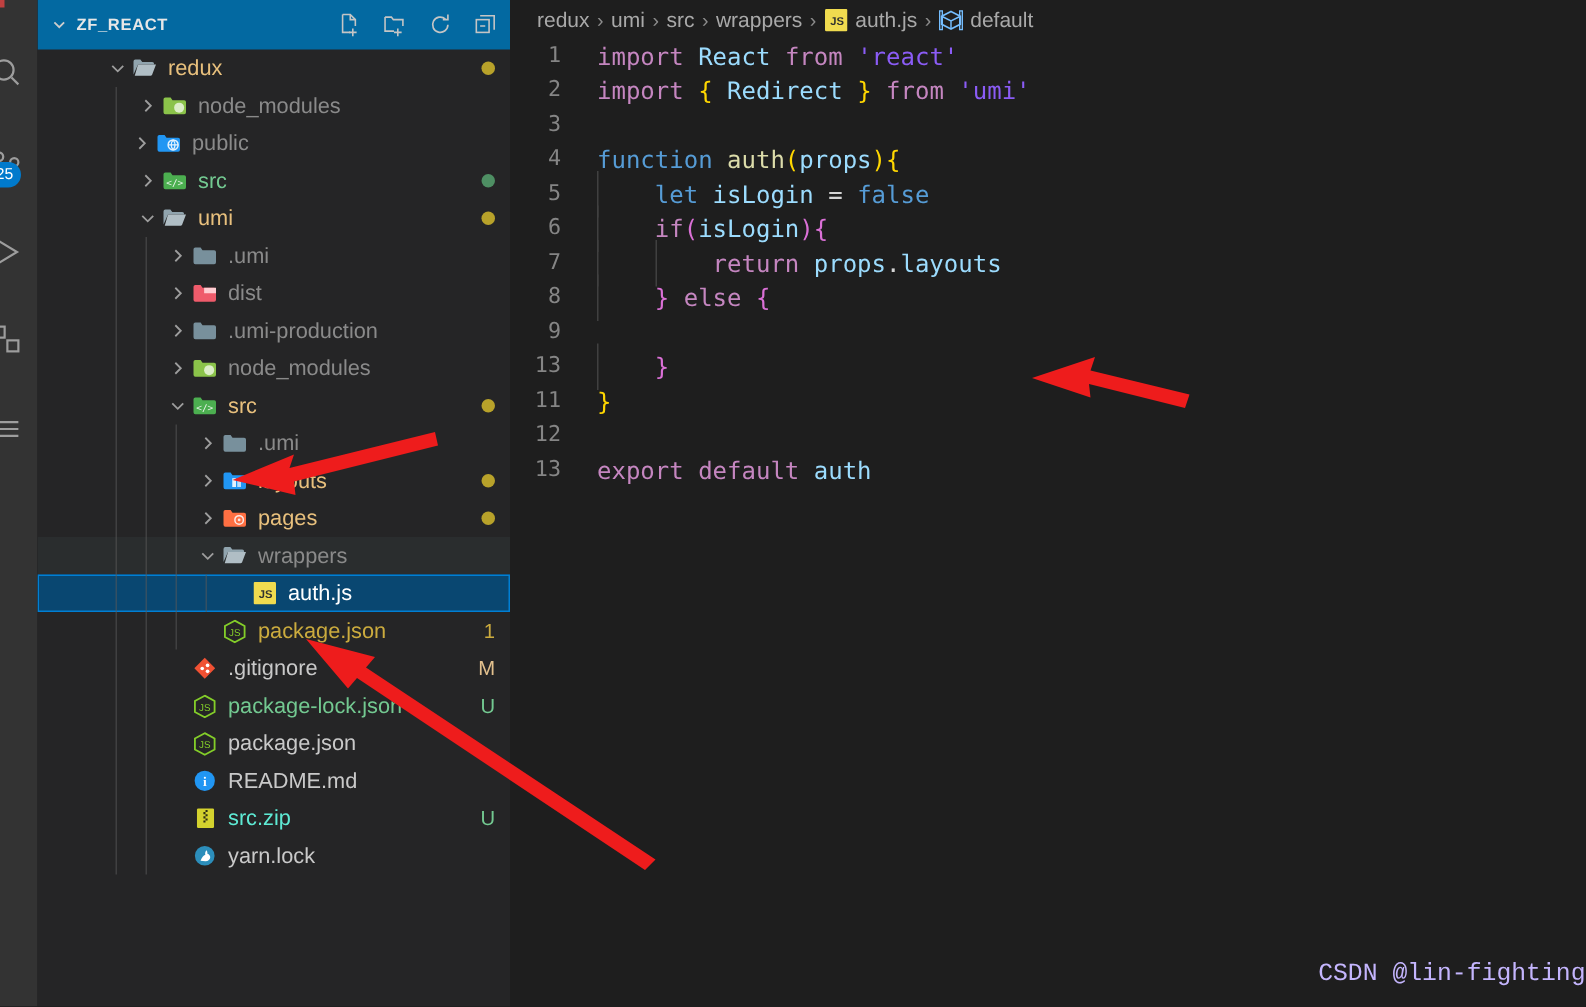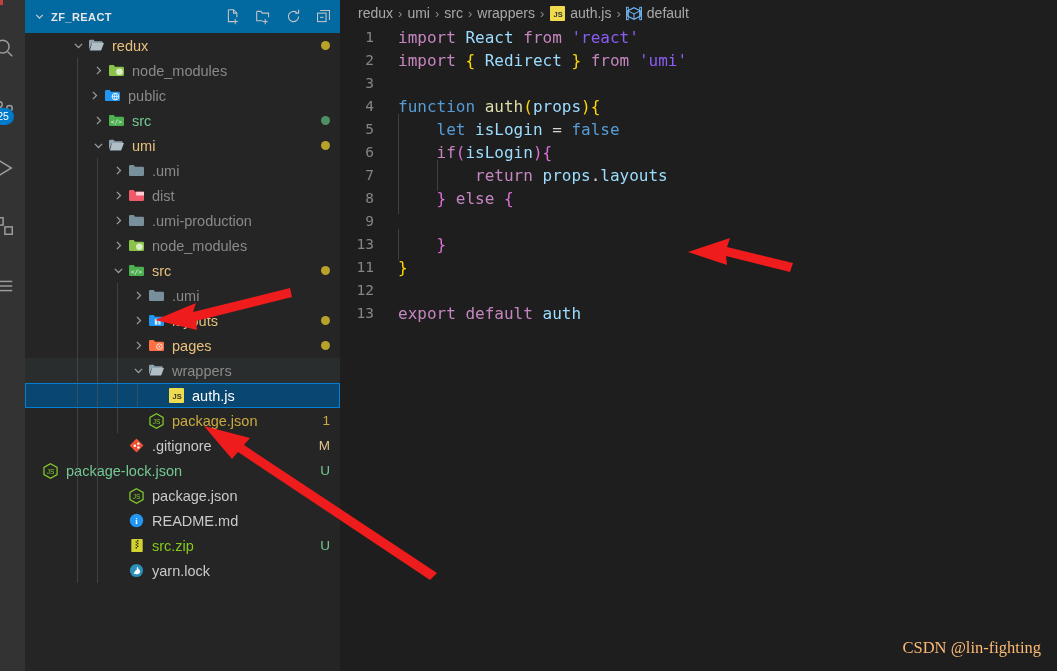--- a/index.html
+++ b/index.html
@@ -117,23 +117,23 @@
   .t-fn    { color: #dcdcaa; }
   .t-tag   { color: #4ec9b0; }
   .t-plain { color: #d4d4d4; }
   .t-p1    { color: #ffd700; }
   .t-p2    { color: #da70d6; }
 
   
   .arrow { position: absolute; pointer-events: none; }
 
   .watermark {
-    position: absolute; right: 16px; bottom: 13px;
-    color: #fdba74; font-size: 16.5px;
-    font-family: Liberation Serif, serif;
+    position: absolute; right: 0; bottom: 13px;
+    color: #c4b5fd; font-size: 16.5px;
+    font-family: Liberation Mono, monospace;
   }
 </style>
 </head>
 <body>
 
 <div id="app">
 
   <div class="activitybar">
     <div class="act-topline"></div>
 
@@ -450,21 +450,21 @@
             <svg width="15" height="15" viewBox="0 0 16 16">
               <path d="M8 .6 15.4 8 8 15.4.6 8Z" fill="#f05133"></path>
               <circle cx="10" cy="6" r="1.3" fill="#fff"></circle>
               <circle cx="10" cy="10.2" r="1.3" fill="#fff"></circle>
               <circle cx="6.2" cy="8.2" r="1.3" fill="#fff"></circle>
             </svg>
           </span>
           <span class="label" style="color:#c9c9c9">.gitignore</span>
           <span class="badge" style="color:#e2c08d">M</span>
         </div>
-        <div class="row" style="">
+        <div class="row" style="padding-left:86px">
           <span class="twisty empty"></span>
           <span class="ficon">
             <svg width="15" height="16" viewBox="0 0 16 17">
               <path d="M8 .8 15 4.6v7.8L8 16.2 1 12.4V4.6Z" fill="none" stroke="#83cd29" stroke-width="1.3"></path>
               <text x="8" y="11.4" font-size="7" fill="#83cd29" text-anchor="middle" font-family="Liberation Sans, sans-serif">JS</text>
             </svg>
           </span>
           <span class="label" style="color:#73c991">package-lock.json</span>
           <span class="badge" style="color:#73c991">U</span>
         </div>
@@ -489,21 +489,21 @@
           <span class="label" style="color:#c9c9c9">README.md</span>
         </div>
         <div class="row" style="padding-left:86px">
           <span class="twisty empty"></span>
           <span class="ficon">
             <svg width="14" height="15" viewBox="0 0 16 17">
               <rect x="1.5" y="1" width="13" height="15" rx="1" fill="#d4d22e"></rect>
               <path d="M8 2.2h1.6v1.6H8zM6.4 3.8H8v1.6H6.4zM8 5.4h1.6V7H8zM6.4 7H8v1.6H6.4zM8 8.6h1.6v1.6H8zM6.4 10.2H8v1.6H6.4z" fill="#2e2e14"></path>
             </svg>
           </span>
-          <span class="label" style="color:#84cc16">src.zip</span>
+          <span class="label" style="color:#5eead4">src.zip</span>
           <span class="badge" style="color:#73c991">U</span>
         </div>
         <div class="row" style="padding-left:86px">
           <span class="twisty empty"></span>
           <span class="ficon">
             <svg width="15" height="15" viewBox="0 0 16 16">
               <circle cx="8" cy="8" r="7" fill="#2c8ebb"></circle>
               <path d="M5 11.5c1-2.5 2-3.5 3.4-4.2-.4-1.4.1-2.6 1-3.3.4.8.6 1.7.5 2.5 1.3.4 2 1.4 2 2.6 0 1.6-1.4 2.8-3.4 2.8Z" fill="#ffffff"></path>
             </svg>
           </span>

